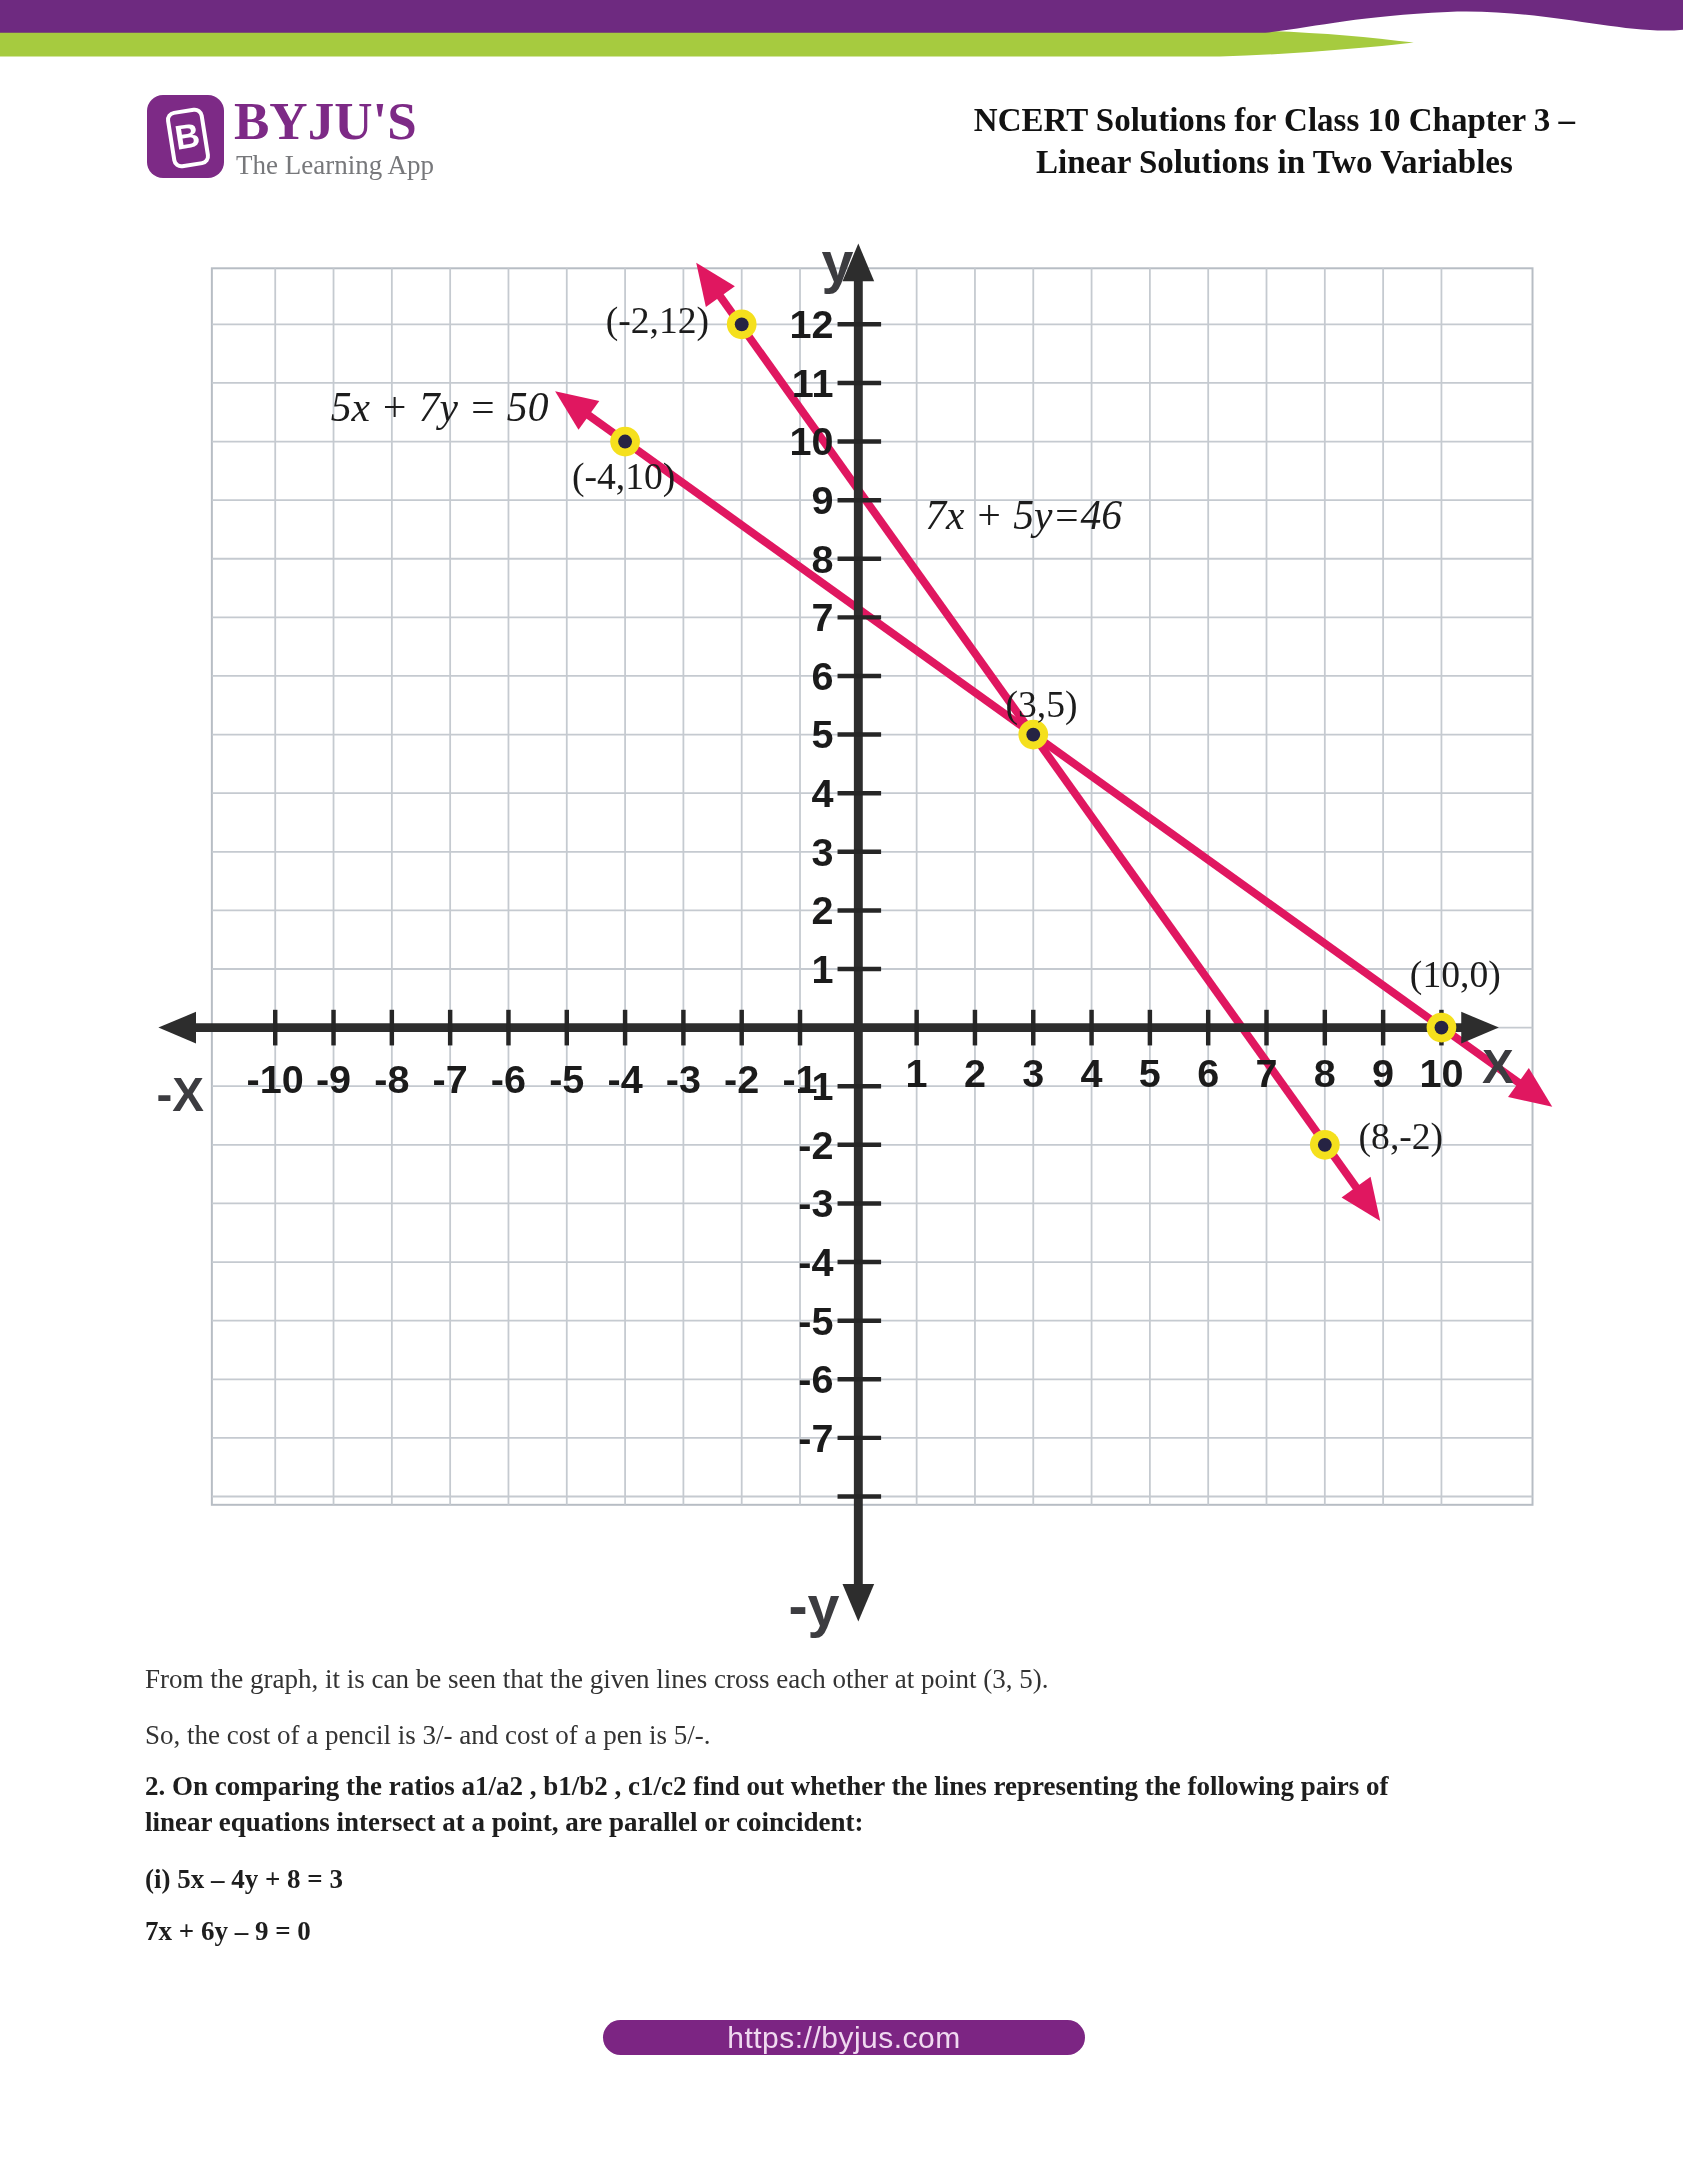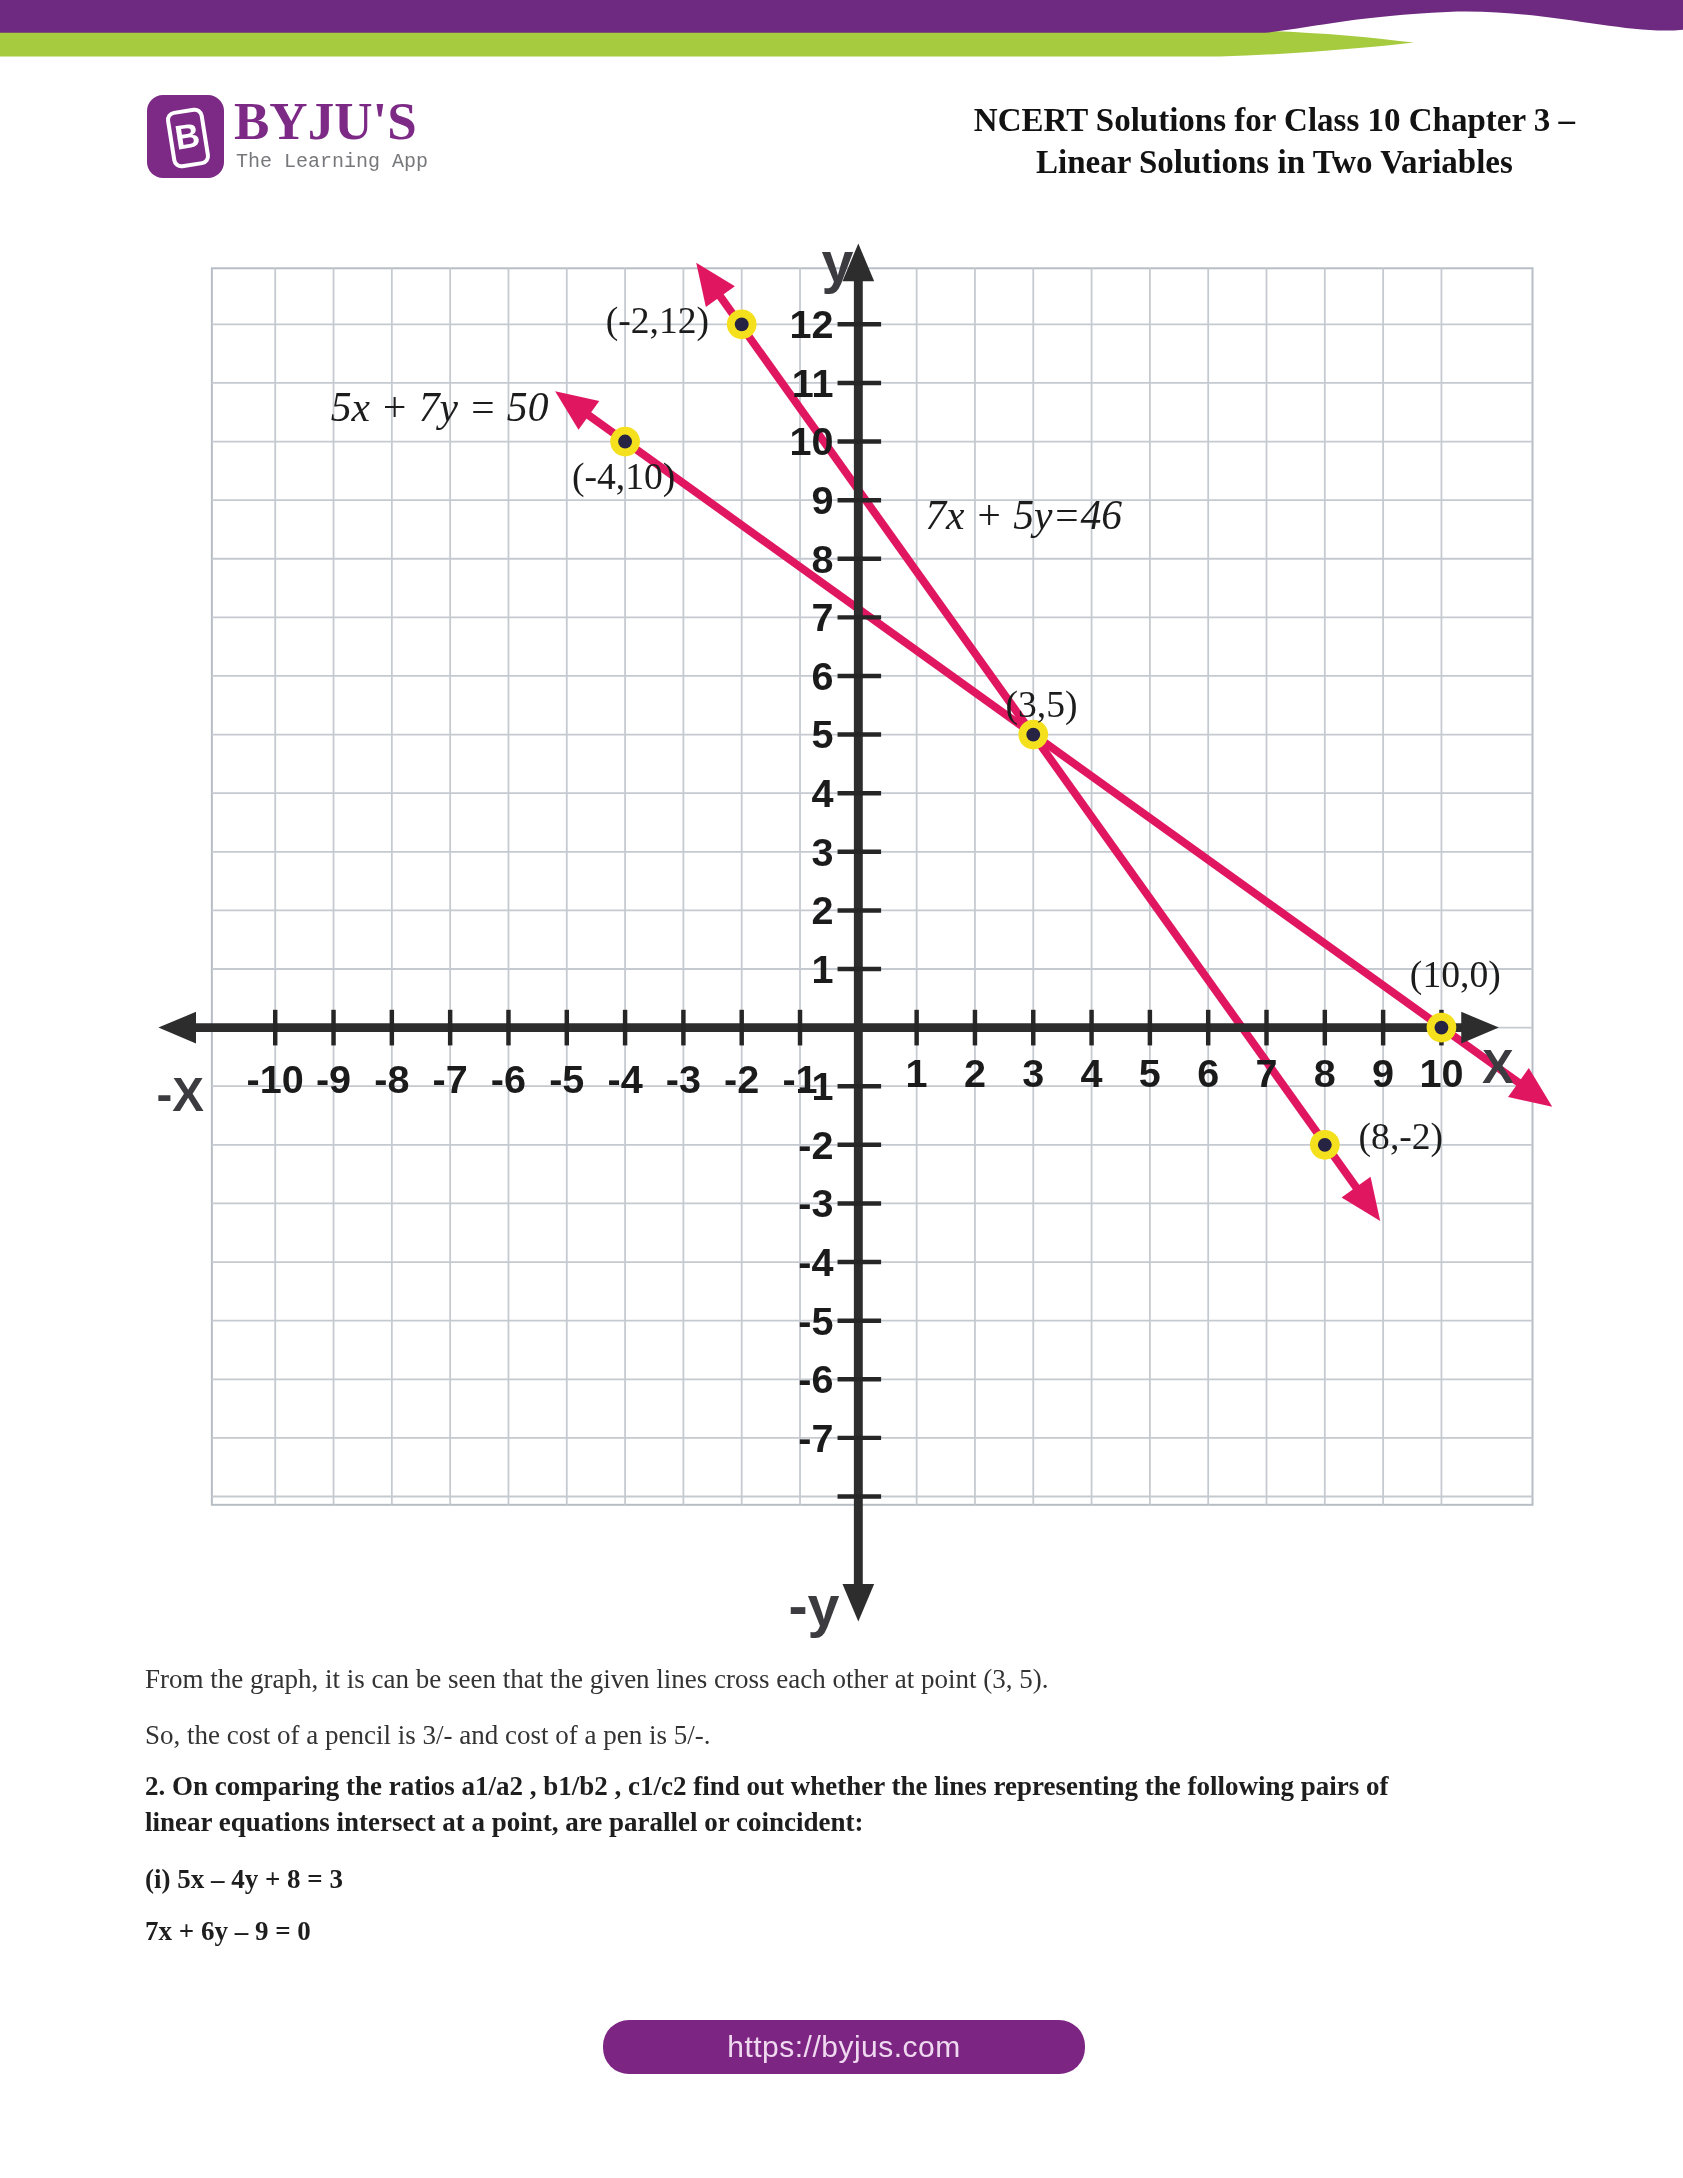--- a/index.html
+++ b/index.html
@@ -9,29 +9,29 @@
   
   .banner-svg{position:absolute;top:0;left:0;}
   .logo{position:absolute;left:147px;top:93px;width:327px;height:94px;}
   .logo-box{position:absolute;left:0;top:2px;width:77px;height:83px;background:#7d2a86;border-radius:16px;}
   .logo-phone{position:absolute;left:22px;top:14px;width:30px;height:50px;border:4px solid #fff;
               border-radius:9px;transform:rotate(-9deg);}
   .logo-b{position:absolute;left:28px;top:22px;color:#fff;font-family:"Liberation Sans",sans-serif;
           font-weight:bold;font-size:34px;transform:rotate(-9deg);}
   .logo-word{position:absolute;left:87px;top:-2px;color:#7d2a86;font-family:Liberation Serif, serif;
              font-weight:bold;font-size:53px;letter-spacing:0px;}
-  .logo-tag{position:absolute;left:89px;top:57px;color:#77787b;font-family:Liberation Mono, monospace;
-            font-size:20px;text-align:center;}
+  .logo-tag{position:absolute;left:89px;top:57px;color:#77787b;font-family:Liberation Serif, serif;
+            font-size:27px;text-align:center;}
   .title{position:absolute;right:108px;top:99px;text-align:center;font-weight:bold;font-size:33px;
          line-height:42px;color:#121212;font-family:"Liberation Serif",serif;}
   
   .para{position:absolute;left:145px;color:#333;font-size:27px;line-height:36px;}
   .para.b{font-weight:bold;color:#1e1e1e;}
   
-  .pill{position:absolute;left:603px;top:2020px;width:482px;height:54px;background:#7c2583;
+  .pill{position:absolute;left:603px;top:2020px;width:482px;height:35px;background:#7c2583;
         border-radius:26px;display:flex;align-items:center;justify-content:center;}
   .pill span{color:#f0d9f0;font-family:"Liberation Sans",sans-serif;font-size:30px;letter-spacing:0.5px;}
 </style>
 </head>
 <body>
 
 <div class="page">
 
   <svg class="banner-svg" width="1683" height="109" viewBox="0 0 1700 110">
     <path fill="#a6cb3f" d="M0,31 L1278,31 C1335,33 1382,37 1428,43 C1375,49 1305,55 1232,57 L0,57 Z"></path>

